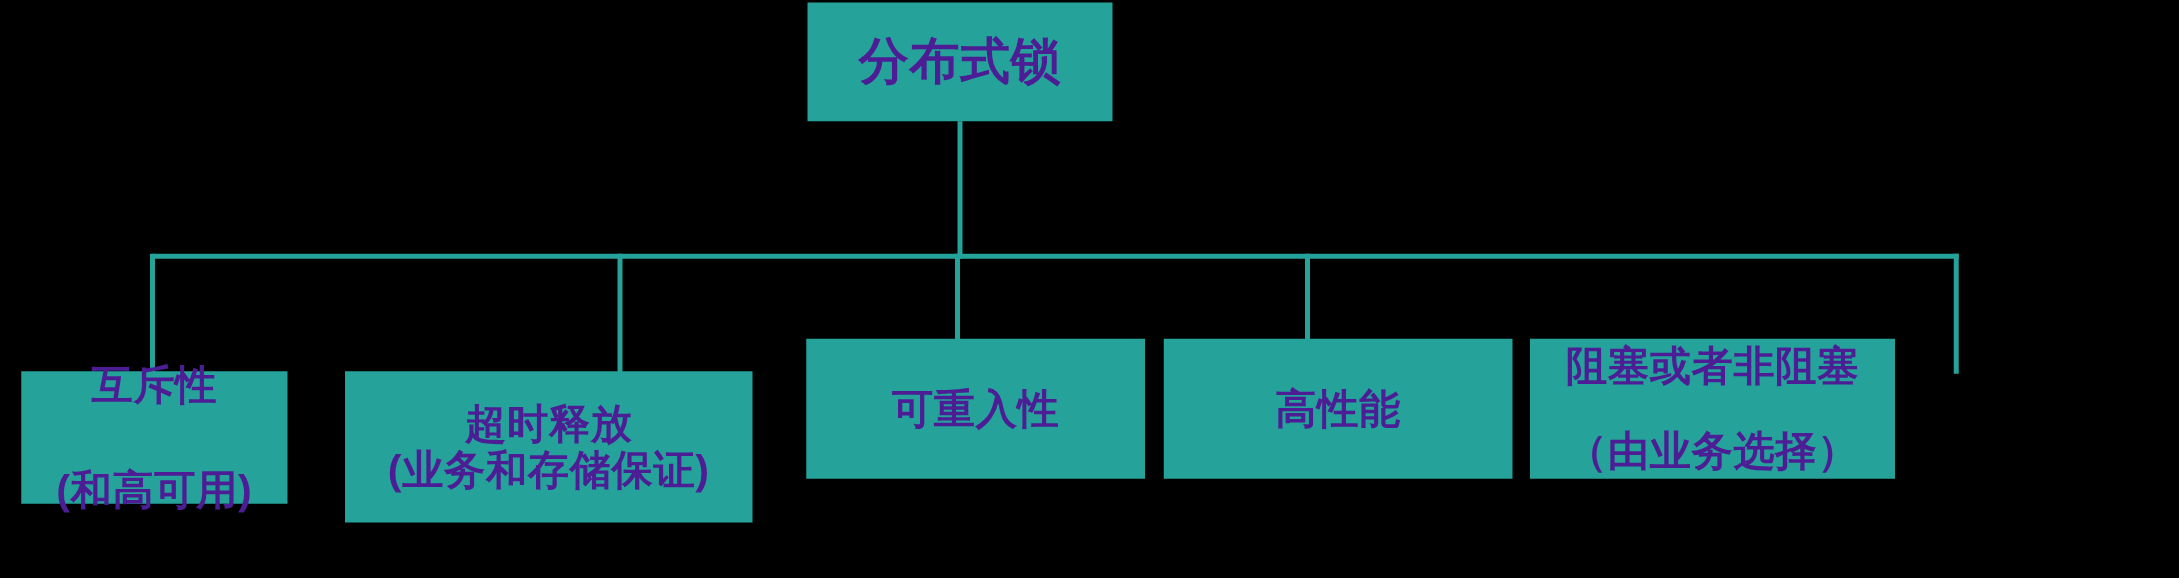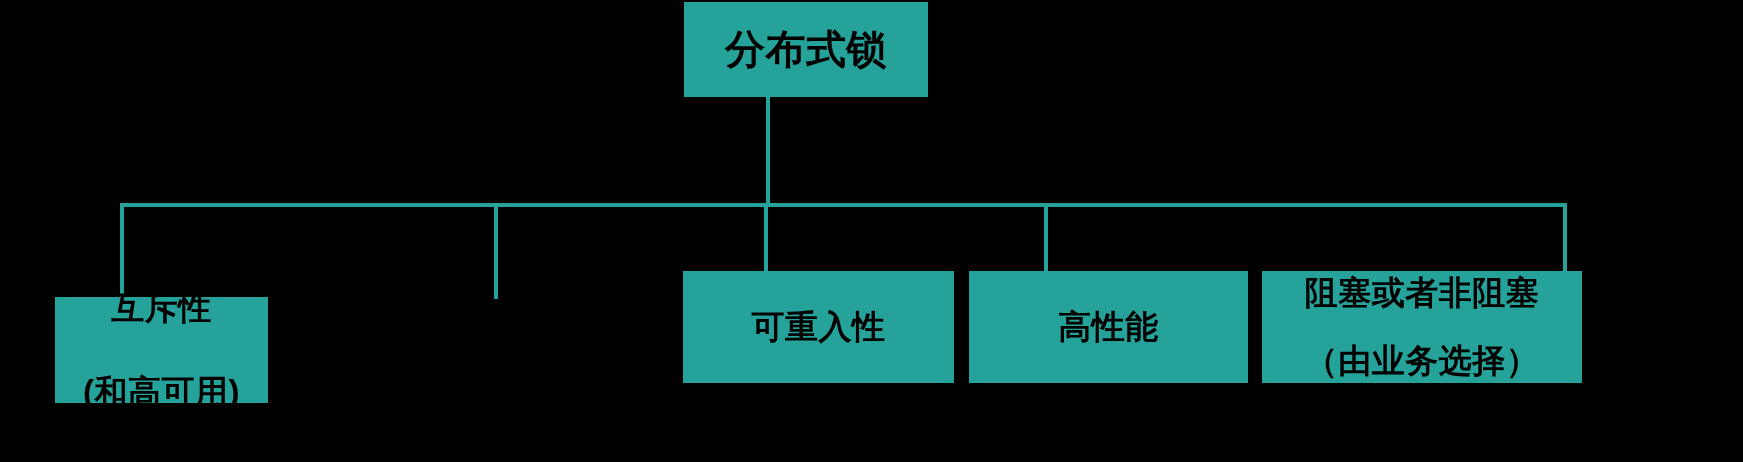--- a/index.html
+++ b/index.html
@@ -12,31 +12,30 @@
     width: 1743px;
     height: 462px;
     background: #000000;
     overflow: hidden;
     font-family: "Liberation Sans", "DejaVu Sans", sans-serif;
   }
   .node {
     position: absolute;
     box-sizing: border-box;
     background: #25A39A;
-    color: #000000;
+    color: #4c1d95;
     display: flex;
     flex-direction: column;
     align-items: center;
     justify-content: center;
     text-align: center;
     line-height: 1.12;
     font-weight: 700;
     letter-spacing: 0.5px;
     white-space: nowrap;
-    margin-left: 38px;
   }
   .node-root {
     font-size: 40px;
   }
   .node-child {
     font-size: 33px;
   }
   .node-line {
     display: block;
   }
@@ -64,27 +63,31 @@
   <div class="connector v-line" style="left:494px; top:203px; height:96px;"></div>
   <div class="connector v-line" style="left:764px; top:203px; height:96px;"></div>
   <div class="connector v-line" style="left:1044px; top:203px; height:96px;"></div>
   <div class="connector v-line" style="left:1563px; top:203px; height:96px;"></div>
 
   <div class="node node-child" style="left:17px; top:297px; width:213px; height:106px;gap:47px;">
     <span class="node-line">互斥性</span>
     <span class="node-line">(和高可用)</span>
   </div>
 
+  <div class="node node-child" style="left:276px; top:297px; width:326px; height:121px;">
+    <span class="node-line">超时释放</span>
+    <span class="node-line">(业务和存储保证)</span>
+  </div>
 
   <div class="node node-child" style="left:645px; top:271px; width:271px; height:112px;">
     <span class="node-line">可重入性</span>
   </div>
 
   <div class="node node-child" style="left:931px; top:271px; width:279px; height:112px;">
     <span class="node-line">高性能</span>
   </div>
 
-  <div class="node node-child" style="left:1224px; top:271px; width:320px; height:112px;gap:31px;">
+  <div class="node node-child" style="left:1224px; top:271px; width:292px; height:112px;gap:31px;">
     <span class="node-line">阻塞或者非阻塞</span>
     <span class="node-line">（由业务选择）</span>
   </div>
 
 </div>
 
 </body></html>

